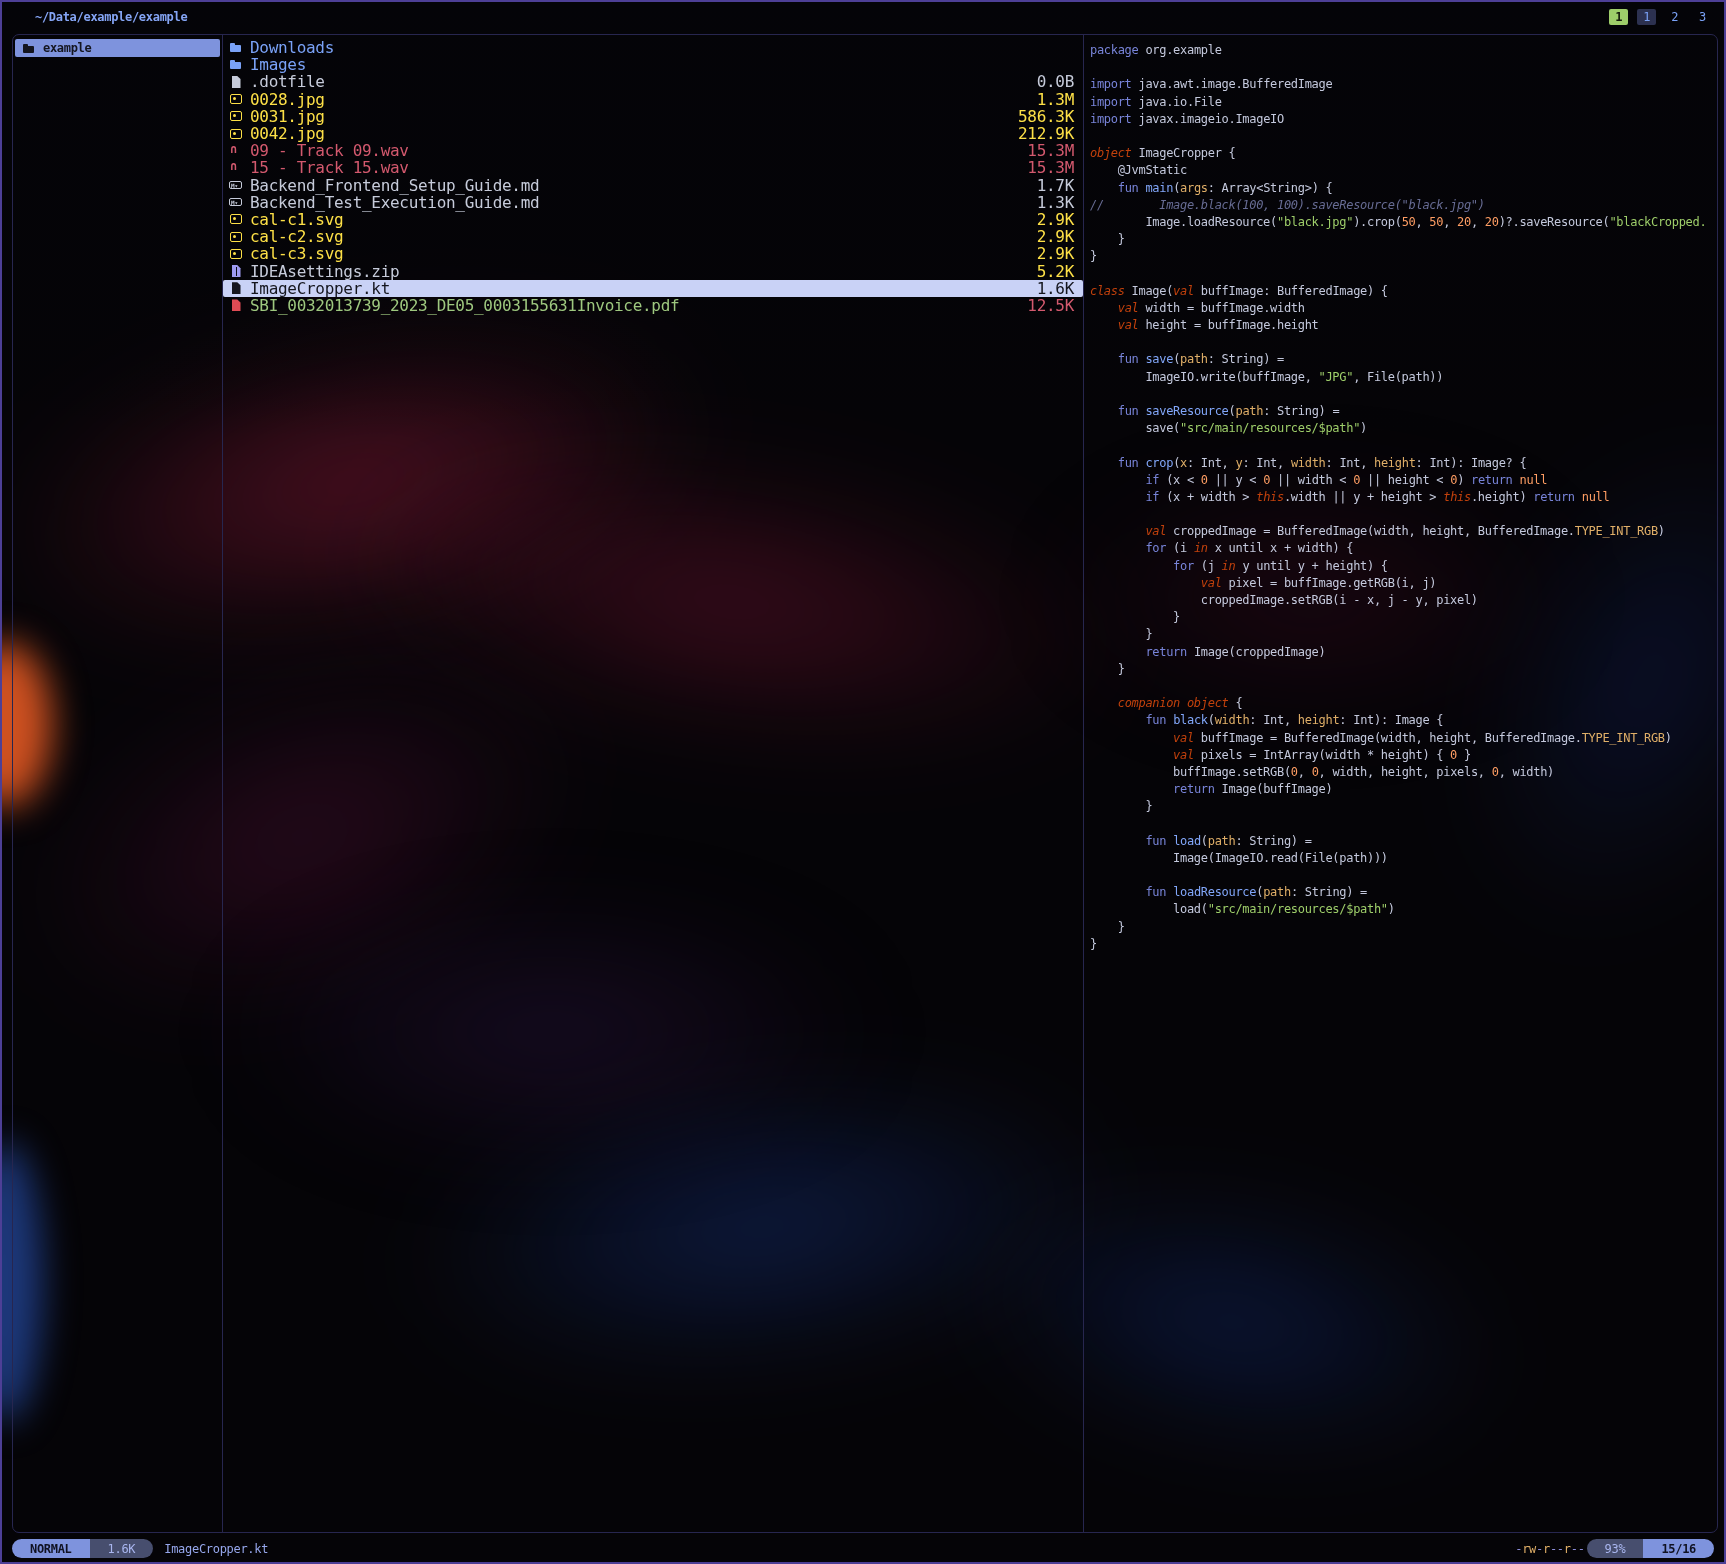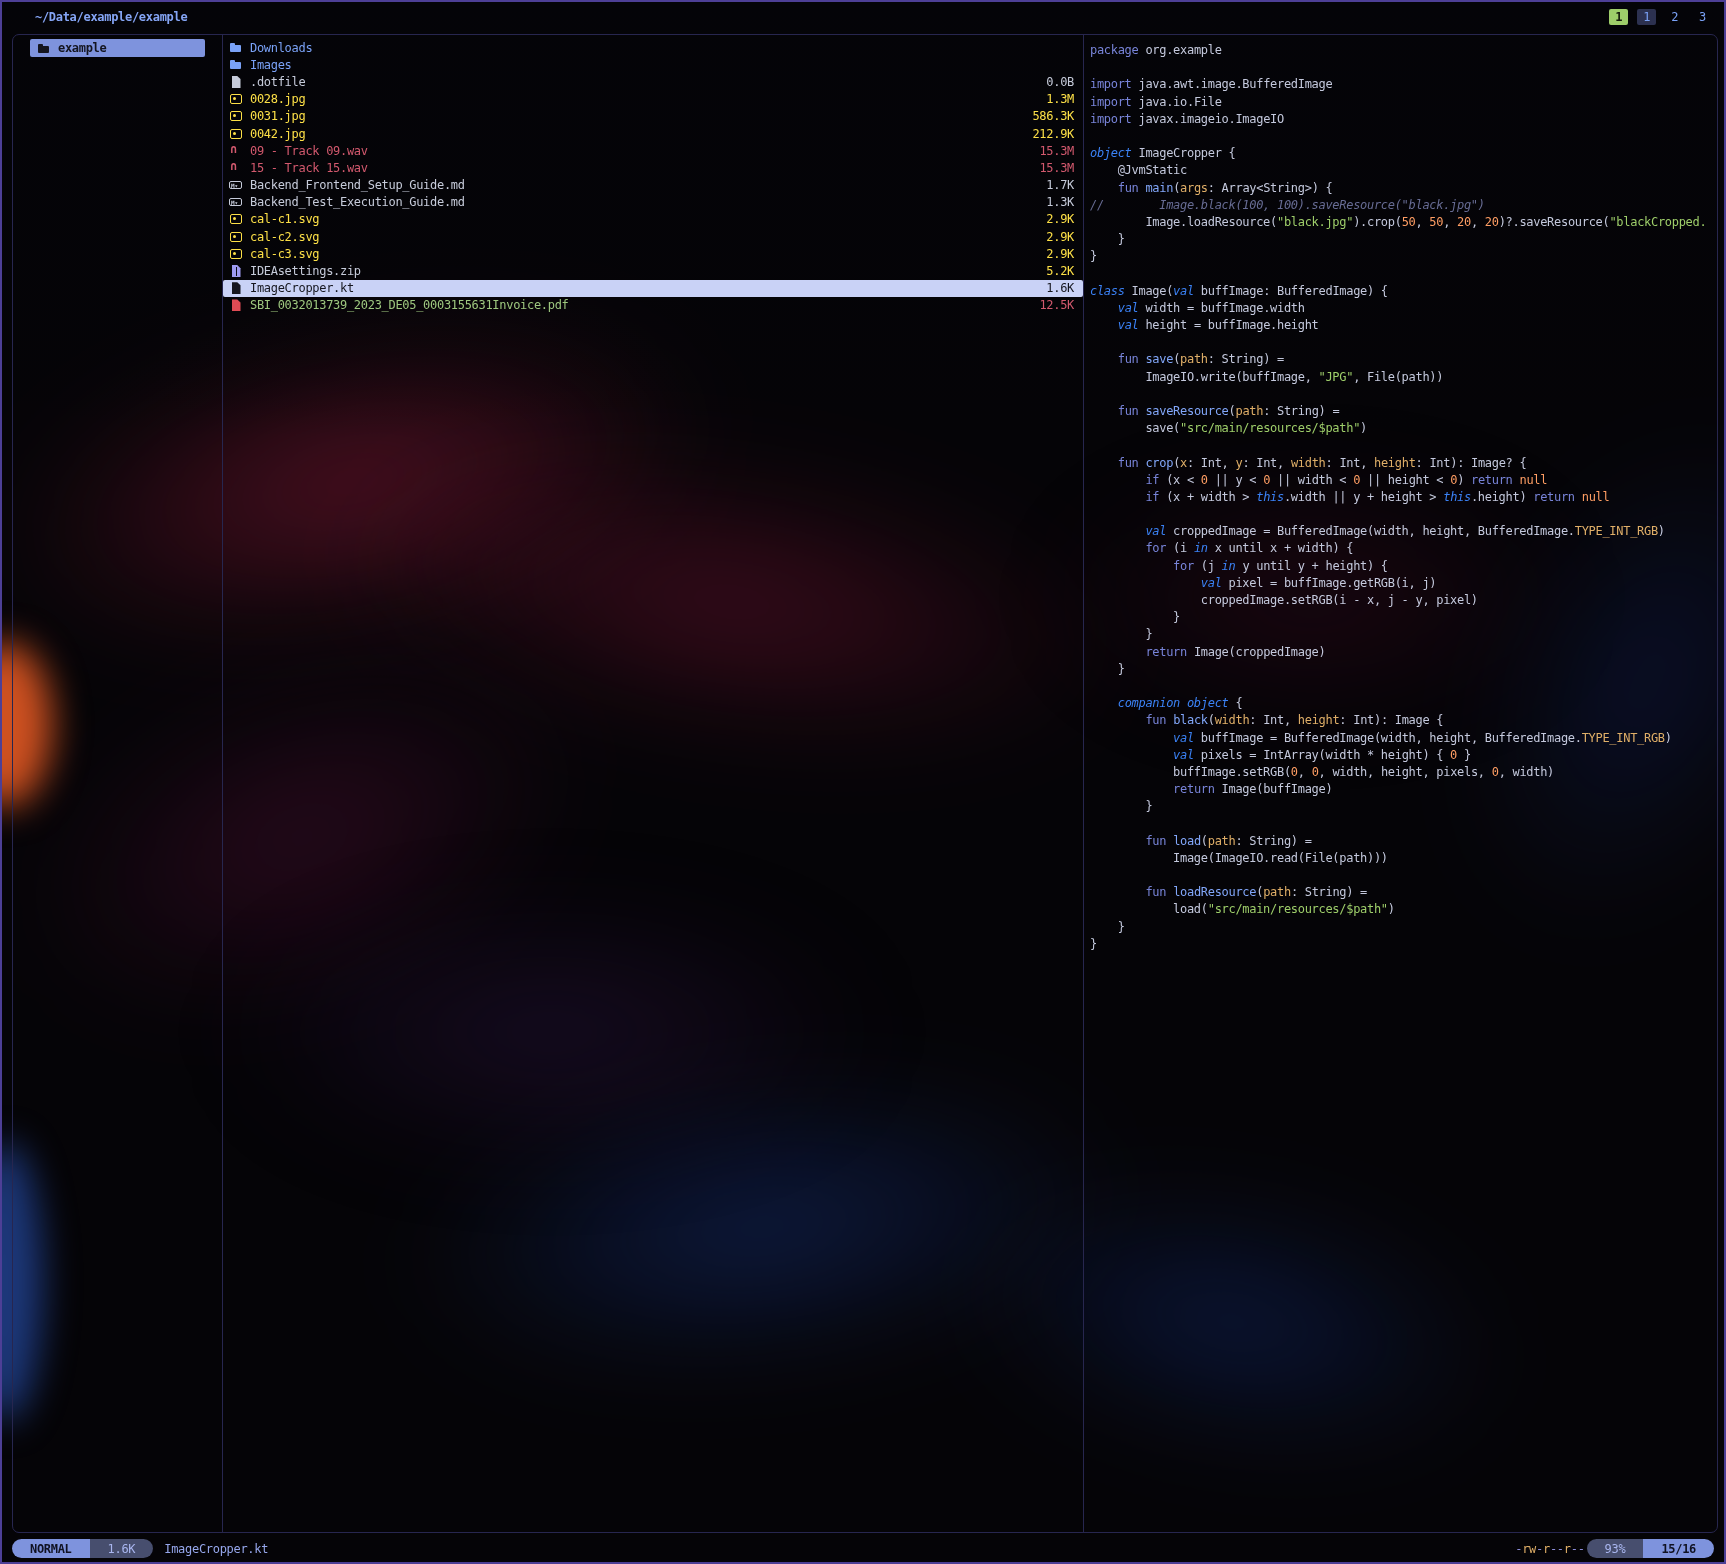--- a/index.html
+++ b/index.html
@@ -30,24 +30,24 @@
   .tab{color:#7aa2f7;padding:1px 6px;border-radius:2px;}
   .tab.active{background:#2c3150;}
   
   .panels{position:absolute;left:10px;top:32px;width:1706px;height:1499px;border:1px solid #27264f;border-radius:7px;display:flex;z-index:2;box-sizing:border-box;}
   .panel{position:relative;height:100%;box-sizing:border-box;}
   .panel.left{width:209px;}
   .panel.mid{width:862px;border-left:1px solid #27264f;border-right:1px solid #27264f;}
   .panel.right{flex:1;overflow:hidden;}
   
   .plist{padding-top:3px;}
-  .pitem{margin:1px 17px;height:18px;background:#7e93dd;color:#14151f;display:flex;align-items:center;gap:7px;padding:0 7px;border-radius:2px;font-size:12px;letter-spacing:-0.3px;font-weight:bold;text-align:right;}
+  .pitem{margin:1px 2px;height:18px;background:#7e93dd;color:#14151f;display:flex;align-items:center;gap:7px;padding:0 7px;border-radius:2px;font-size:12px;letter-spacing:-0.3px;font-weight:bold;text-align:right;}
   
   .flist{padding-top:4px;}
-  .row{height:17.2px;display:flex;align-items:center;gap:7px;padding:0 9px 0 6px;font-size:12px;letter-spacing:-0.3px;}
+  .row{height:17.2px;display:flex;align-items:center;gap:7px;padding:0 9px 0 6px;font-size:16px;letter-spacing:-0.3px;}
   .row .name{flex:1;white-space:pre;overflow:hidden;}
   .row .size{white-space:pre;}
   .row.sel{background:#c9d2f6;border-radius:2px;}
   .row.sel .name,.row.sel .size,.row.sel .icon{color:#15161e !important;}
   
   .c-blue{color:#7aa2f7}.c-white{color:#c6cbda}.c-orange{color:#fde047}
   .c-red{color:#d3596e}.c-green{color:#9ec87f}.c-violet{color:#9d9af0}.c-redbright{color:#e04b55}
   
   .icon{position:relative;width:14px;height:14px;flex:0 0 14px;display:inline-block;}
   .i-folder::before{content:"";position:absolute;left:1px;top:4.5px;width:11px;height:7px;background:currentColor;border-radius:1px;}
@@ -57,21 +57,21 @@
   .i-image::after{content:"";position:absolute;left:4px;top:5px;width:3px;height:3px;border-radius:50%;background:currentColor;}
   .i-audio::before{content:"∩";position:absolute;left:1px;top:-2px;font-size:12px;font-weight:bold;}
   .i-markdown::before{content:"";position:absolute;left:0px;top:3px;width:13px;height:8px;border:1px solid currentColor;border-radius:2px;box-sizing:border-box;}
   .i-markdown::after{content:"M▾";position:absolute;left:2px;top:3.5px;font-size:6px;font-weight:bold;letter-spacing:0;}
   .i-zip::before{content:"";position:absolute;left:2.5px;top:1px;width:9px;height:12px;background:currentColor;clip-path:polygon(0 0,64% 0,100% 26%,100% 100%,0 100%);}
   .i-zip::after{content:"";position:absolute;left:6.5px;top:3px;width:1px;height:9px;background:#0a0a14;}
   
   .code{margin:0;padding:7px 0 0 6px;font-size:12px;letter-spacing:-0.3px;line-height:17.2px;color:#c4c9dd;font-family:"DejaVu Sans Mono",monospace;}
   .cl{white-space:pre;height:17.2px;overflow:hidden;}
   .tk-kw{color:#7884d9;}
-  .tk-kwi{color:#3b82f6;font-style:italic;}
+  .tk-kwi{color:#c2410c;font-style:italic;}
   .tk-fn{color:#82a7fa;}
   .tk-param{color:#e0af68;}
   .tk-str{color:#9ece6a;}
   .tk-num{color:#ff9e64;}
   .tk-const{color:#e0af68;}
   .tk-cmt{color:#676c94;font-style:italic;}
   .tk-pl{color:#c4c9dd;}
   
   .statusbar{position:absolute;left:10px;right:10px;bottom:4px;height:19px;display:flex;justify-content:space-between;align-items:center;font-size:12px;letter-spacing:-0.3px;z-index:3;}
   .sb-left,.sb-right{display:flex;align-items:center;}

